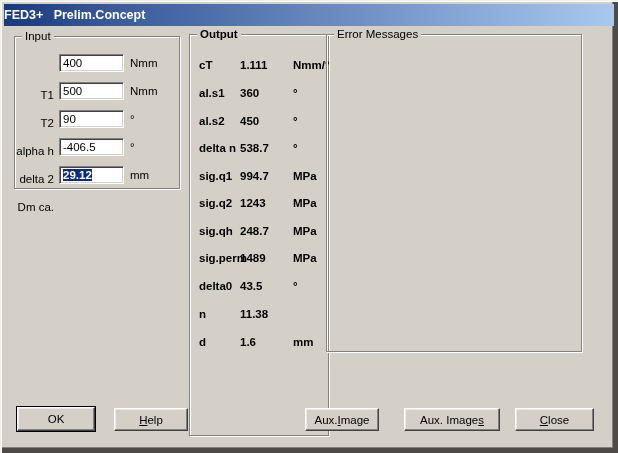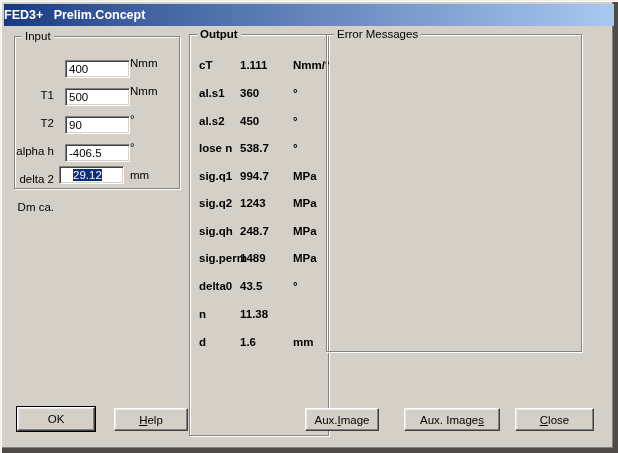--- a/index.html
+++ b/index.html
@@ -44,23 +44,23 @@
   .irow .iunit{position:absolute;left:115px;line-height:18px;white-space:nowrap;}
   .tfield{
     position:absolute;left:44px;width:65px;height:18px;
     background:#FFFFFF;
     border-top:1px solid #808080;border-left:1px solid #808080;
     border-bottom:1px solid #FFFFFF;border-right:1px solid #FFFFFF;
     box-shadow: inset 1px 1px 0 #404040, inset -1px -1px 0 #D4D0C8;
   }
   input.tfield{
     font-family:"Liberation Sans", sans-serif;font-size:11.5px;color:#000;
-    padding:0 0 0 3px;margin:6px;outline:none;
-  }
-  .tfield.div-field{line-height:16px;padding-left:13px;}
+    padding:0 0 0 3px;margin:0;outline:none;
+  }
+  .tfield.div-field{line-height:16px;padding-left:3px;font-weight:bold;}
   .sel{background:#0B2D80;color:#FFFFFF;}
 
   .orow{position:absolute;left:0;width:100%;height:16px;line-height:16px;}
   .orow .oname{position:absolute;left:9px;white-space:nowrap;}
   .orow .oval{position:absolute;left:50px;white-space:nowrap;}
   .orow .ounit{position:absolute;left:103px;white-space:nowrap;}
 
   .btn{
     position:absolute;height:23px;
     background:#D4D0C8;
@@ -132,21 +132,21 @@
       <span class="oname">al.s1</span>
       <span class="oval">360</span>
       <span class="ounit">°</span>
     </div>
     <div class="orow" style="top:78px;">
       <span class="oname">al.s2</span>
       <span class="oval">450</span>
       <span class="ounit">°</span>
     </div>
     <div class="orow" style="top:105px;">
-      <span class="oname">lose n</span>
+      <span class="oname">delta n</span>
       <span class="oval">538.7</span>
       <span class="ounit">°</span>
     </div>
     <div class="orow" style="top:133px;">
       <span class="oname">sig.q1</span>
       <span class="oval">994.7</span>
       <span class="ounit">MPa</span>
     </div>
     <div class="orow" style="top:160px;">
       <span class="oname">sig.q2</span>

